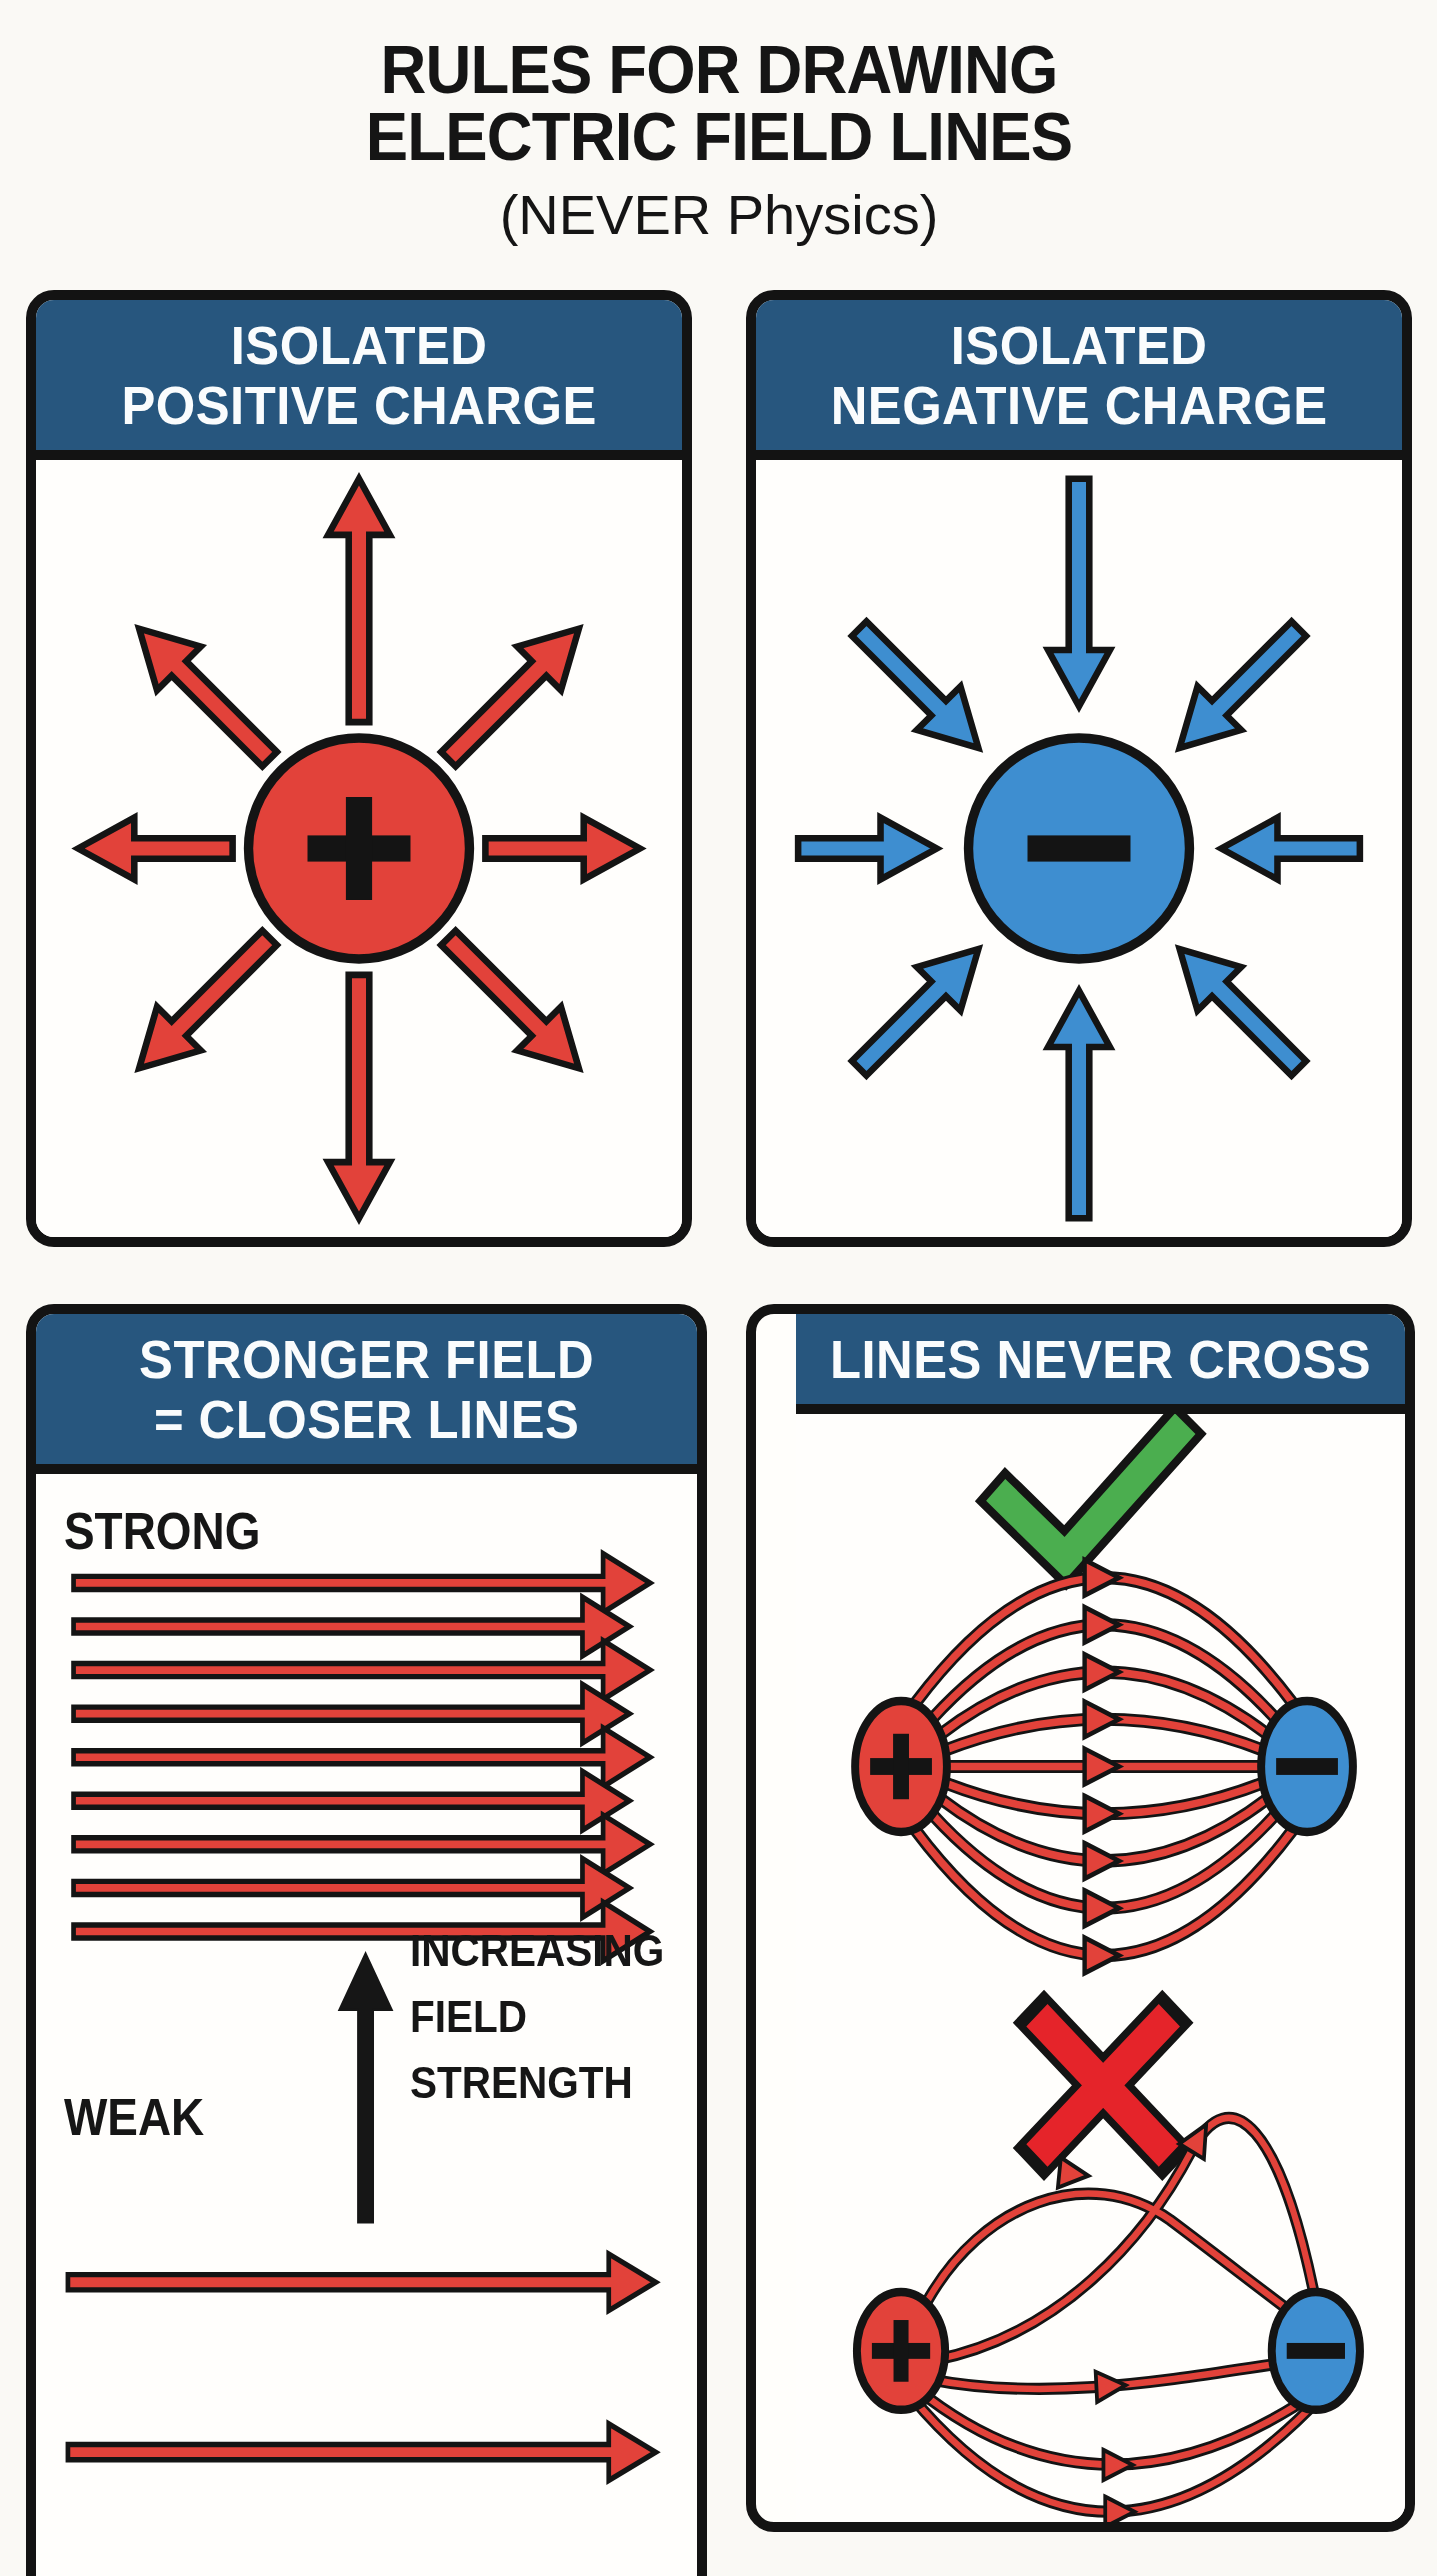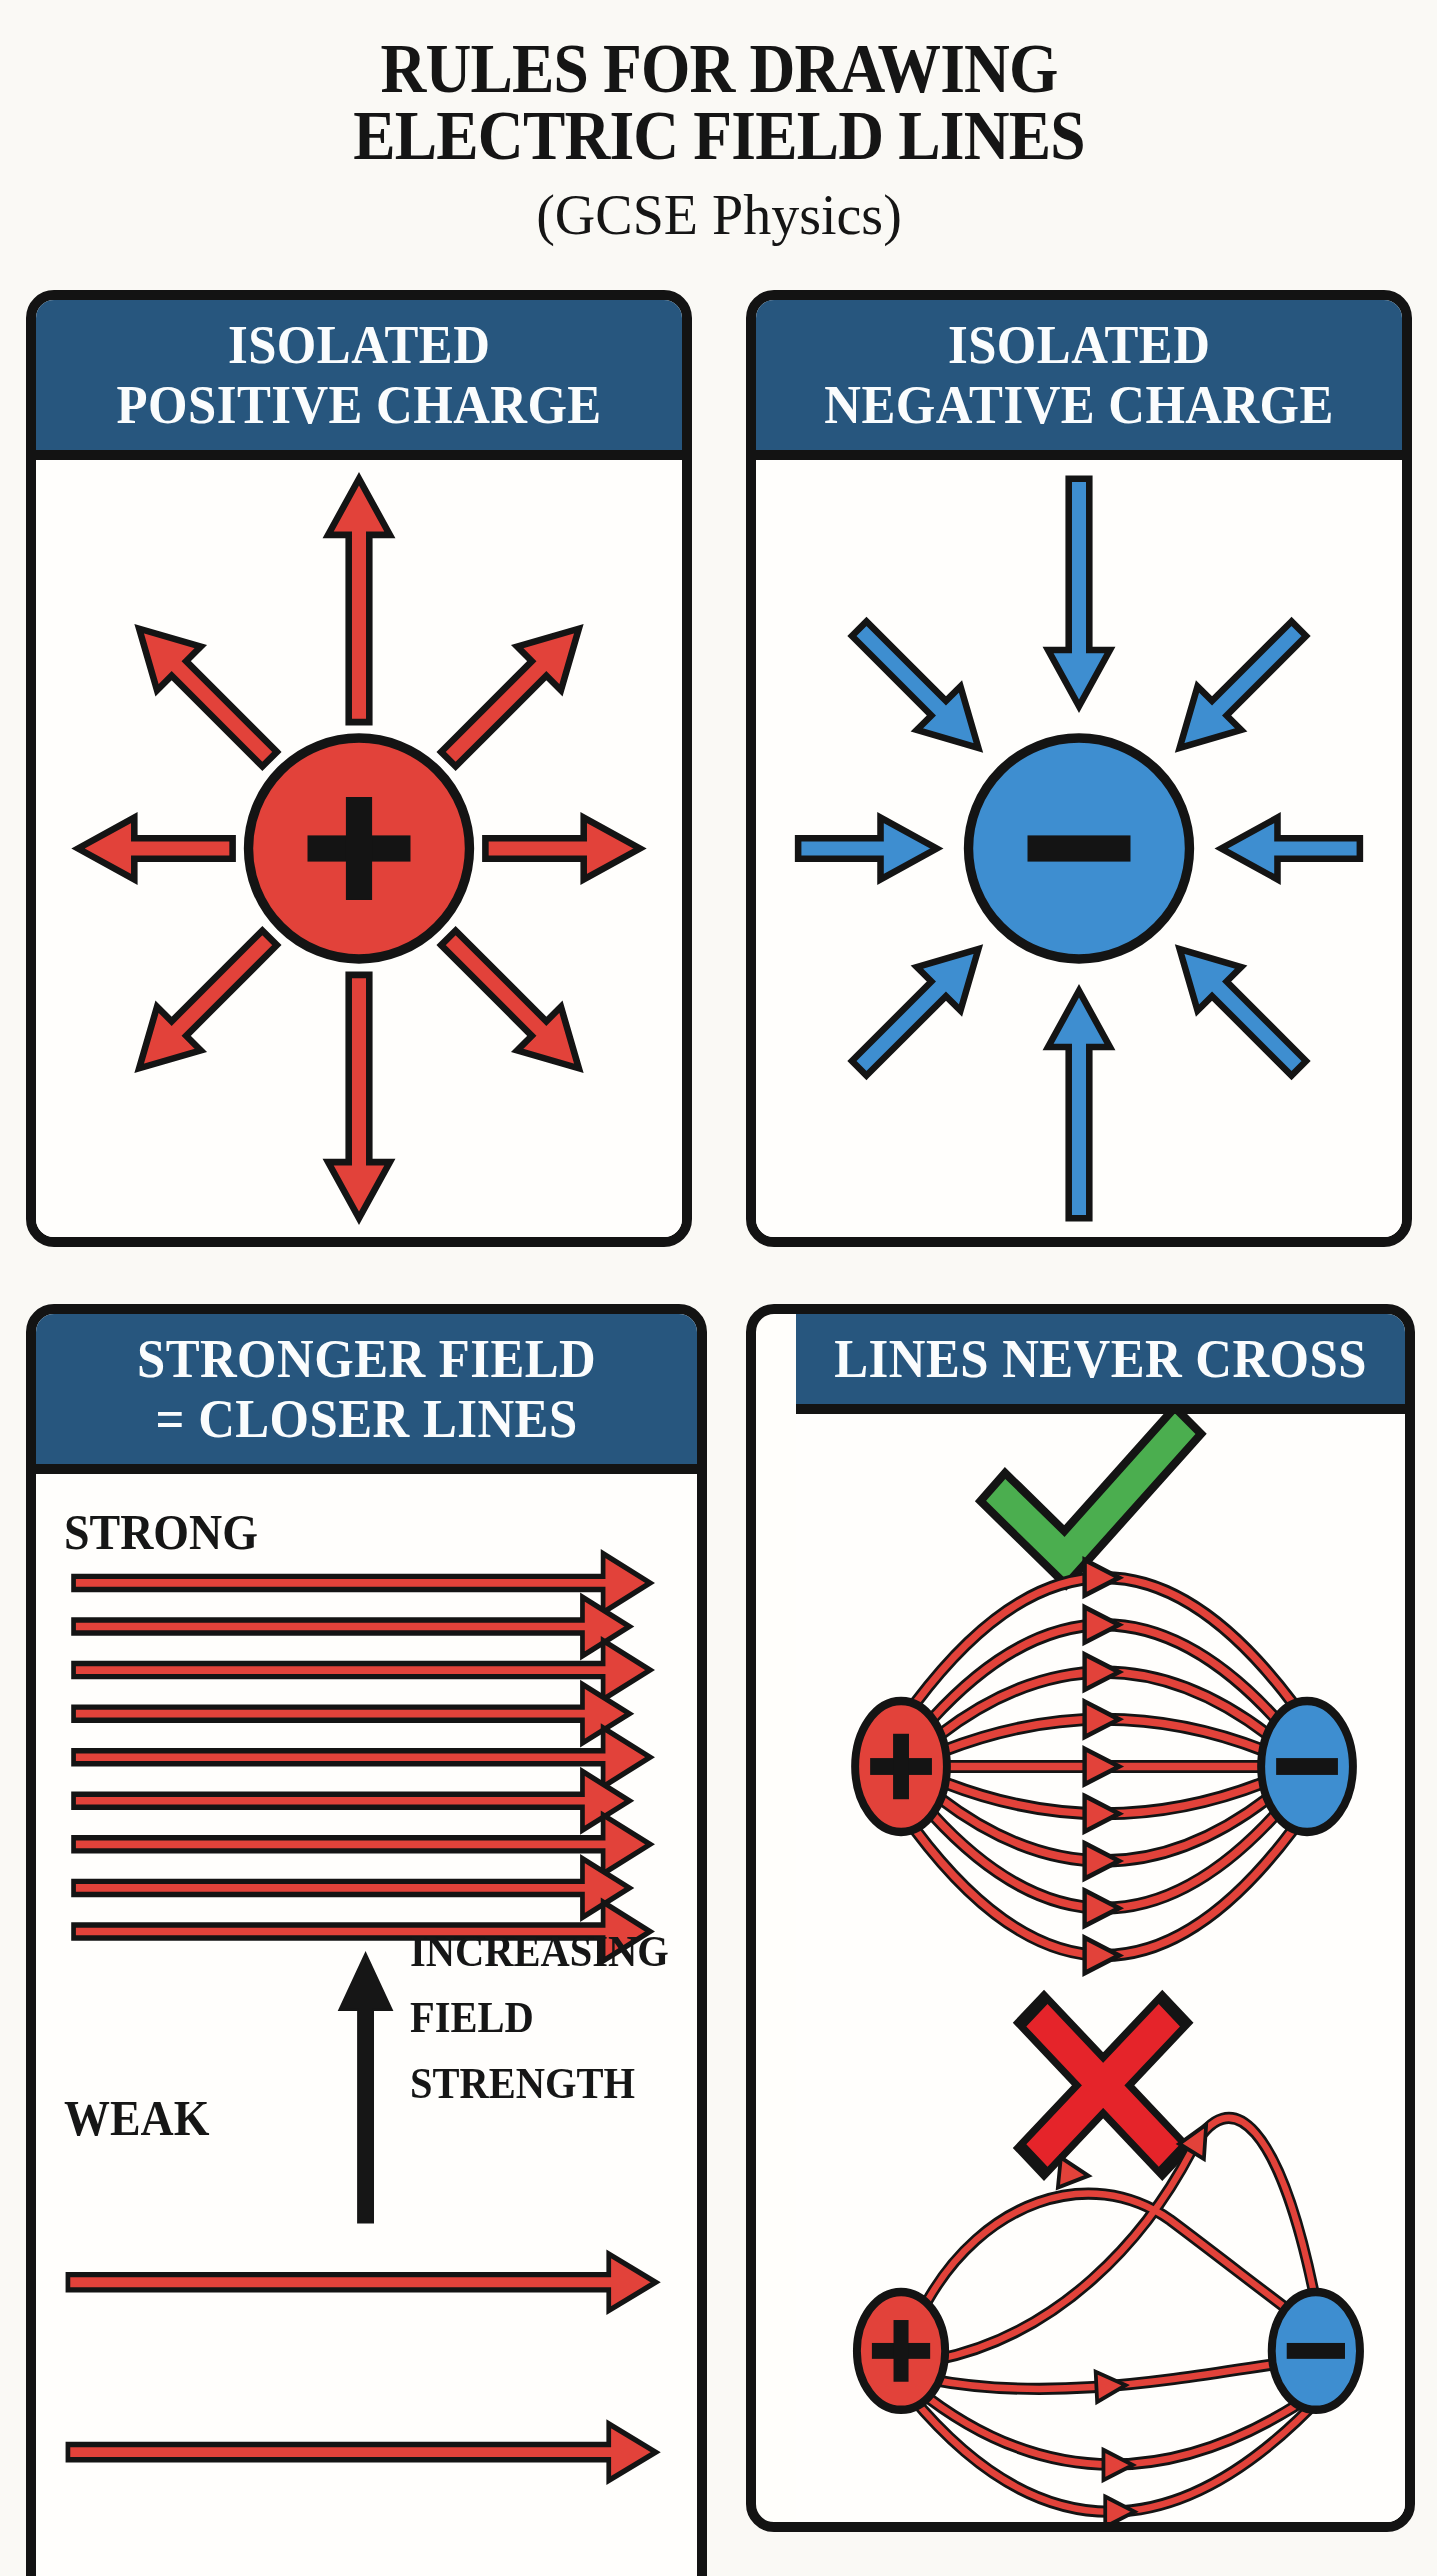--- a/index.html
+++ b/index.html
@@ -2,21 +2,21 @@
 <html style="--page-bg: #FAF9F5; --header-bg: #27567E;font-size:15px"><head>
 <meta charset="utf-8">
 <style>
   html,body{margin:0;padding:0;}
   body{
     width:1438px;height:2576px;position:relative;
     background:var(--page-bg,#FAF9F5);
     font-family:"Liberation Sans","DejaVu Sans",sans-serif;
     color:#151515;overflow:hidden;
   }
-  .poster{position:absolute;inset:0;font-family:Liberation Serif, serif;}
+  .poster{position:absolute;inset:0;}
   .title{
     position:absolute;top:36px;left:0;right:0;text-align:center;
     font-weight:bold;font-size:69px;line-height:67px;letter-spacing:-0.9px;
     transform:scaleX(.92);
   }
   .title-line{white-space:nowrap;}
   .subtitle{
     position:absolute;top:185px;left:0;right:0;text-align:center;
     font-size:56px;font-weight:400;line-height:60px;
   }
@@ -47,21 +47,21 @@
 </style>
 </head>
 <body>
 
 <div class="poster">
 
   <div class="title">
     <div class="title-line">RULES FOR DRAWING</div>
     <div class="title-line">ELECTRIC FIELD LINES</div>
   </div>
-  <div class="subtitle">(GCSE Physics)</div>
+  <div class="subtitle">(NEVER Physics)</div>
 
   <section class="panel" id="panel-positive">
     <div class="panel-header">
       <span class="hl">ISOLATED</span>
       <span class="hl">POSITIVE CHARGE</span>
     </div>
     <div class="panel-body">
       <svg id="svg-positive" viewBox="0 0 690 830" preserveAspectRatio="none">
           <polygon points="480.0,426.0 585.0,426.0 585.0,448.0 645.0,415.0 585.0,382.0 585.0,404.0 480.0,404.0" fill="#E2423A" stroke="#141414" stroke-width="7" stroke-linejoin="miter"></polygon>
           <polygon points="432.7,518.2 529.6,615.1 514.0,630.7 579.8,649.8 560.7,584.0 545.1,599.6 448.2,502.7" fill="#E2423A" stroke="#141414" stroke-width="7" stroke-linejoin="miter"></polygon>

